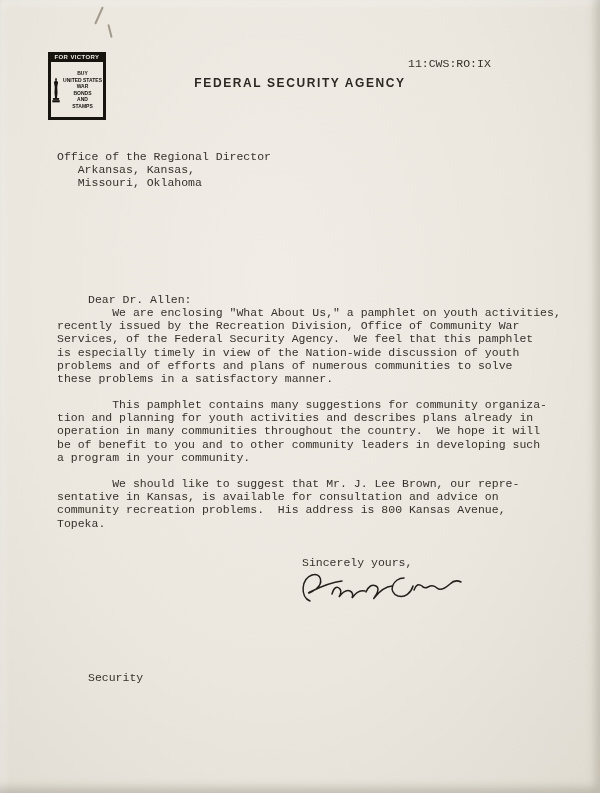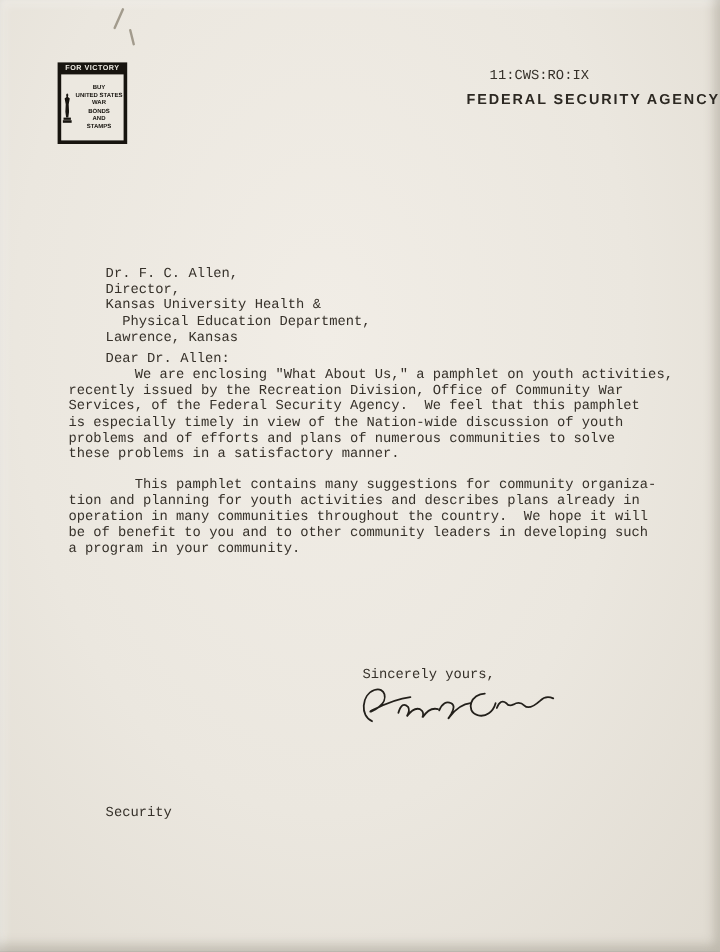--- a/index.html
+++ b/index.html
@@ -12,21 +12,21 @@
     position:relative;width:600px;height:793px;box-sizing:border-box;
     background:radial-gradient(ellipse at 45% 35%, #f1ede6 0%, #ebe7df 55%, #e0dbd1 100%);
     box-shadow:inset -4px -5px 10px rgba(95,85,70,0.28), inset 3px 3px 8px rgba(255,255,255,0.45);
     color:#36312a;
   }
   .mono{font-size:11.5px;line-height:13.2px;color:#36312a;}
   .pre{white-space:pre;}
   .abs{position:absolute;}
 
   .agency{
-    left:0;right:0;top:76px;text-align:right;
+    left:0;right:0;top:76px;text-align:center;
     font-family:"Liberation Sans","DejaVu Sans",sans-serif;
     font-weight:bold;font-size:12px;letter-spacing:1.6px;color:#2c2822;
   }
   .reference{left:408px;top:57px;}
 
   
   .stamp{
     left:48px;top:52px;width:58px;height:68px;
     background:#17140f;display:flex;flex-direction:column;box-sizing:border-box;
   }
@@ -83,39 +83,41 @@
         <div>BONDS</div>
         <div>AND</div>
         <div>STAMPS</div>
       </div>
     </div>
   </div>
 
   <div class="abs agency">FEDERAL SECURITY AGENCY</div>
   <div class="abs mono reference">11:CWS:RO:IX</div>
 
+  <div class="abs mono pre sender-office">Office of the Regional Director
+   Arkansas, Kansas,
+   Missouri, Oklahoma</div>
 
-  <div class="abs mono pre recipient">Dr. F. C. Allen,
-Director,
-Kansas University Health &amp;
-  Physical Education Department,
-Lawrence, Kansas</div>
 
   <div class="abs mono salutation">Dear Dr. Allen:</div>
   <div class="abs mono pre para1">        We are enclosing "What About Us," a pamphlet on youth activities,
 recently issued by the Recreation Division, Office of Community War
 Services, of the Federal Security Agency.  We feel that this pamphlet
 is especially timely in view of the Nation-wide discussion of youth
 problems and of efforts and plans of numerous communities to solve
 these problems in a satisfactory manner.</div>
   <div class="abs mono pre para2">        This pamphlet contains many suggestions for community organiza-
 tion and planning for youth activities and describes plans already in
 operation in many communities throughout the country.  We hope it will
 be of benefit to you and to other community leaders in developing such
 a program in your community.</div>
+  <div class="abs mono pre para3">        We should like to suggest that Mr. J. Lee Brown, our repre-
+sentative in Kansas, is available for consultation and advice on
+community recreation problems.  His address is 800 Kansas Avenue,
+Topeka.</div>
 
   <div class="abs mono valediction">Sincerely yours,</div>
 
   <svg class="abs signature" width="178" height="42" viewBox="0 0 178 42">
     <path d="M14,34 C4,30 5,12 16,8 c9,-3 12,8 4,14 c-5,4 -10,5 -6,3 c10,-5 23,-10 32,-11"></path>
     <path d="M36,27 q3,-10 8,-5 q2,3 -1,8 q6,-8 11,-6 q4,2 2,7 q6,-9 13,-7"></path>
     <path d="M70,25 q4,-9 10,-6 q4,2 0,9 q-4,6 -1,2 q8,-10 17,-11"></path>
     <path d="M108,11 c-11,0 -17,14 -6,18 c7,2 13,-3 15,-10"></path>
     <path d="M118,23 q3,-8 8,-4 q2,3 6,1 q5,-3 9,1 q4,4 13,-4 q5,-5 11,-2"></path>
   </svg>

